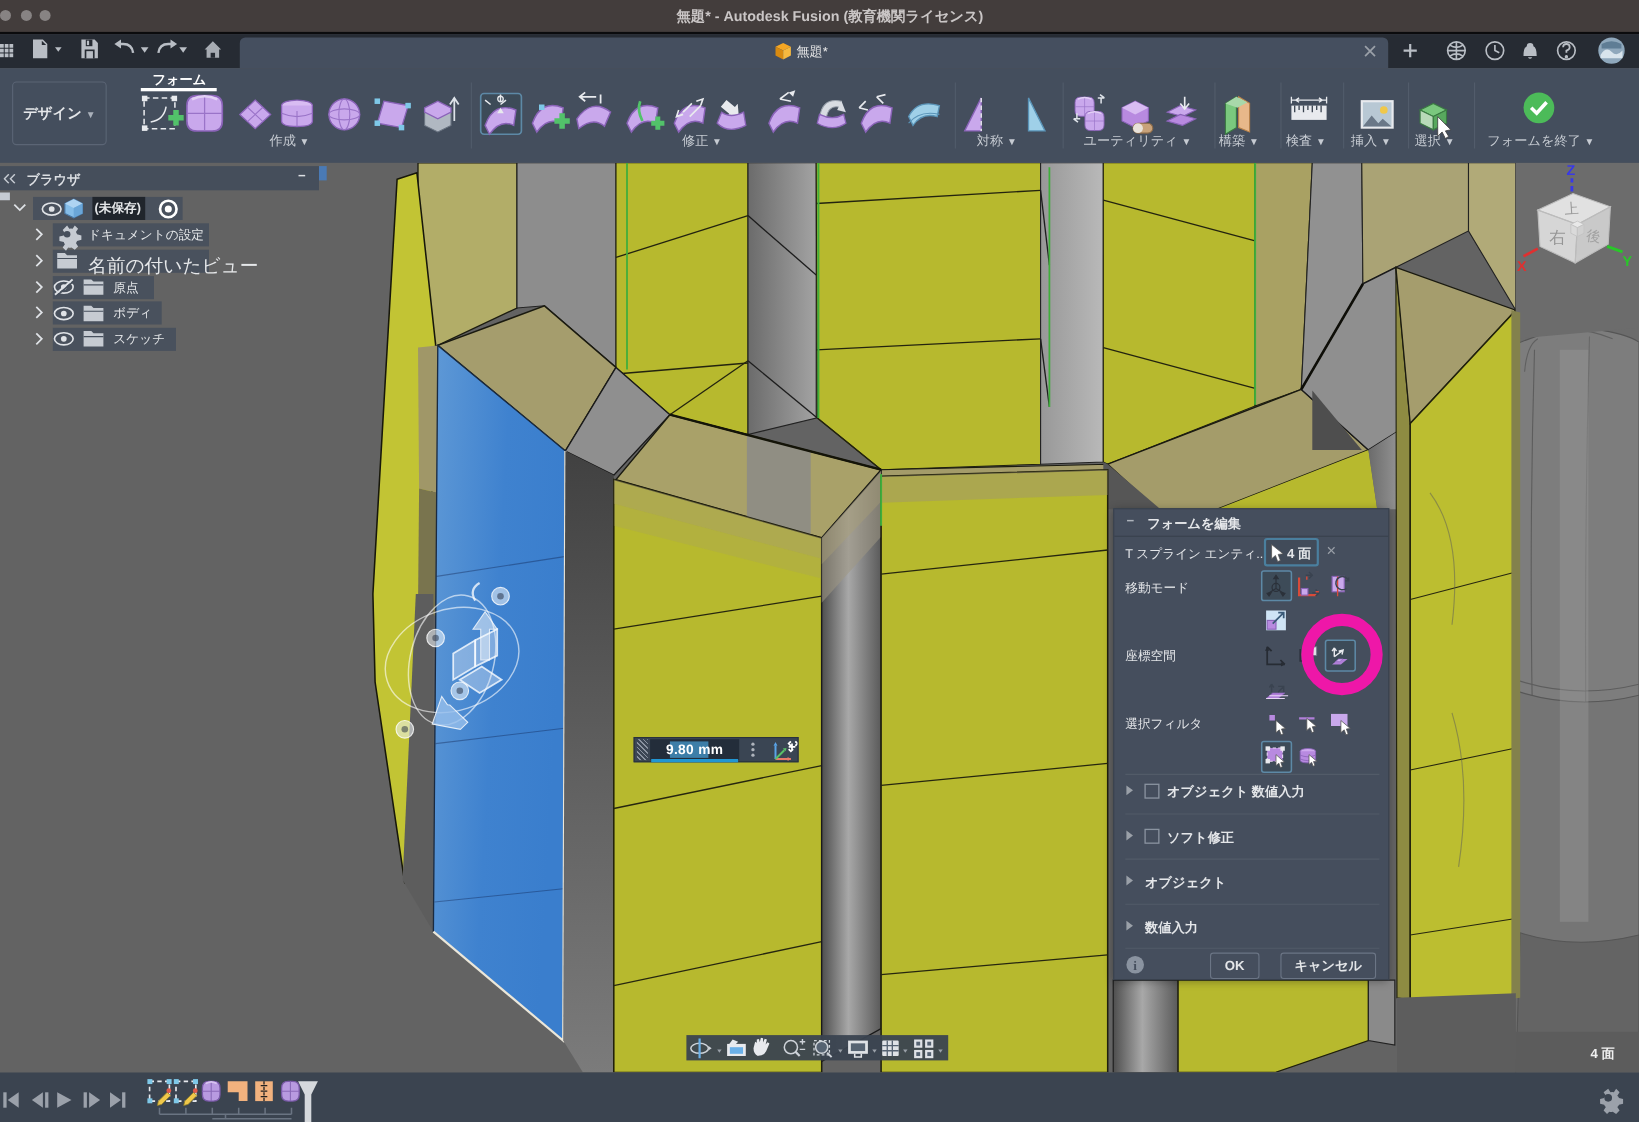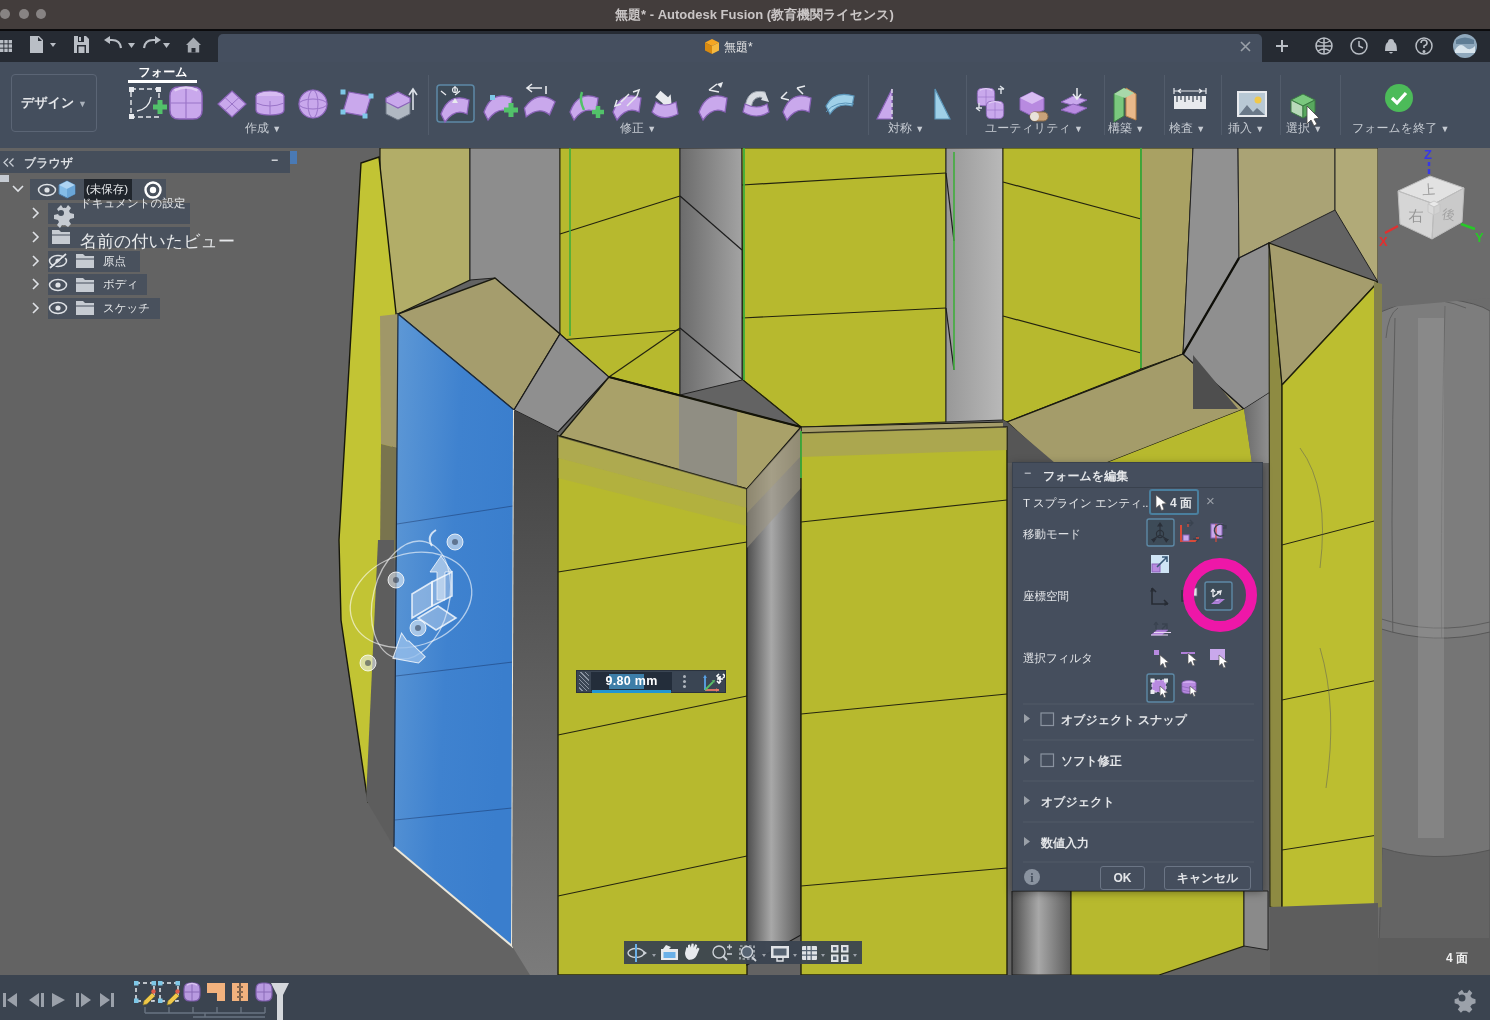--- a/index.html
+++ b/index.html
@@ -441,23 +441,23 @@
 
 <div id="bheader">
       <span style="position:absolute;left:24px;top:4px">ブラウザ</span>
       <span style="position:absolute;left:271px;top:2px;font-weight:bold">−</span>
     </div>
 <svg class="abs" style="left:3px;top:158px" width="12" height="9" viewBox="0 0 12 9">
       <path d="M5,0.5 L1,4.5 L5,8.5 M10.5,0.5 L6.5,4.5 L10.5,8.5" fill="none" stroke="#c6cbd2" stroke-width="1.3"></path>
     </svg>
 <div class="brow" style="top:179px;left:30px;width:136px"></div>
 <div class="abs" style="top:179px;left:84px;width:48px;height:21px;background:#20252c"></div>
-<span class="abs" style="top:182px;left:86px;font-size:11.5px;color:#e6e8ea;font-weight:normal">(未保存)</span>
+<span class="abs" style="top:182px;left:86px;font-size:11.5px;color:#e6e8ea;font-weight:bold">(未保存)</span>
 <div class="brow" style="top:203px;left:48px;width:142px"></div>
-<span class="abs" style="top:196px;left:80px;font-size:11.5px;color:#e6e8ea">ドキュメントの設定</span>
+<span class="abs" style="top:206px;left:80px;font-size:11.5px;color:#e6e8ea">ドキュメントの設定</span>
 <div class="brow" style="top:227px;left:48px;width:142px"></div>
 <span class="abs" style="top:230px;left:80px;font-size:17px;color:#e6e8ea">名前の付いたビュー</span>
 <div class="brow" style="top:251px;left:48px;width:92px"></div>
 <span class="abs" style="top:254px;left:103px;font-size:11.5px;color:#e6e8ea">原点</span>
 <div class="brow" style="top:274px;left:48px;width:99px"></div>
 <span class="abs" style="top:277px;left:103px;font-size:11.5px;color:#e6e8ea">ボディ</span>
 <div class="brow" style="top:298px;left:48px;width:112px"></div>
 <span class="abs" style="top:301px;left:103px;font-size:11.5px;color:#e6e8ea">スケッチ</span>
 <svg class="abs" style="left:0;top:175px" width="293" height="150" viewBox="0 0 293 150">
 <g stroke="#dfe2e6" stroke-width="1.6" fill="none">
@@ -659,21 +659,21 @@
         </g>
 <g fill="#9aa0a8">
           <path d="M11,251 l6,4.5 -6,4.5 z M11,292 l6,4.5 -6,4.5 z M11,333 l6,4.5 -6,4.5 z M11,374 l6,4.5 -6,4.5 z"></path>
         </g>
 <rect x="28" y="250" width="12.5" height="12.5" fill="none" stroke="#8a93a0" stroke-width="1.2"></rect>
 <rect x="28" y="291" width="12.5" height="12.5" fill="none" stroke="#8a93a0" stroke-width="1.2"></rect>
 <circle cx="19" cy="414" r="8" fill="#8a93a0"></circle>
         <text x="19" y="418.5" text-anchor="middle" font-size="12" font-weight="bold" fill="#454e5d" font-family="Liberation Serif">i</text>
 
 </svg>
-<span class="abs" style="left:48px;top:249px;font-size:12px;font-weight:bold">オブジェクト スナップ</span>
+<span class="abs" style="left:48px;top:249px;font-size:12px;font-weight:bold">オブジェクト 数値入力</span>
 <span class="abs" style="left:48px;top:290px;font-size:12px;font-weight:bold">ソフト修正</span>
 <span class="abs" style="left:28px;top:331px;font-size:12px;font-weight:bold">オブジェクト</span>
 <span class="abs" style="left:28px;top:372px;font-size:12px;font-weight:bold">数値入力</span>
 <div class="abs" style="left:87px;top:403px;width:45px;height:24px;border:1px solid #6b7585;border-radius:3px;text-align:center;line-height:22px;font-weight:bold;font-size:12px">OK</div>
 <div class="abs" style="left:151px;top:403px;width:87px;height:24px;border:1px solid #6b7585;border-radius:3px;text-align:center;line-height:22px;font-weight:bold;font-size:12px">キャンセル</div>
 </div>
 
 <svg class="abs" style="left:1175px;top:550px" width="95" height="95" viewBox="0 0 95 95">
       <circle cx="45" cy="45" r="31.5" fill="none" stroke="#ee17a8" stroke-width="11"></circle>
     </svg>

